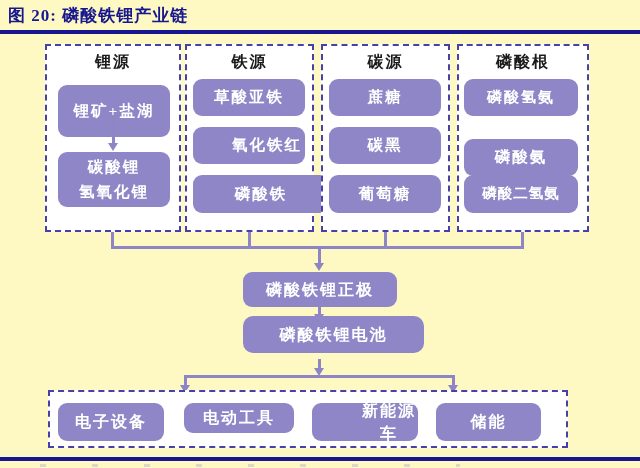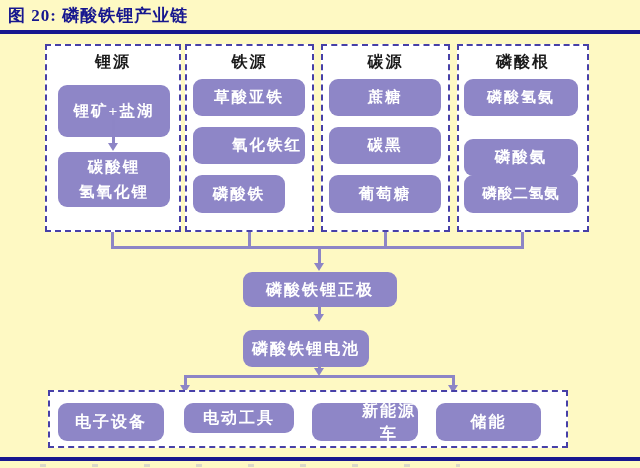--- a/index.html
+++ b/index.html
@@ -58,21 +58,21 @@
   <div class="node two-line" style="left:58px;top:152px;width:112px;height:55px;">
     <span>碳酸锂</span>
     <span>氢氧化锂</span>
   </div>
 
   <div class="dashed-col" style="left:185px;top:44px;width:129px;height:188px;">
     <div class="col-header">铁源</div>
   </div>
   <div class="node" style="left:193px;top:79px;width:112px;height:37px;">草酸亚铁</div>
   <div class="node" style="left:193px;top:127px;width:112px;height:37px;padding-left:36px;">氧化铁红</div>
-  <div class="node" style="left:193px;top:175px;width:92px;height:38px;">磷酸铁</div>
+  <div class="node" style="left:193px;top:175px;width:136px;height:38px;">磷酸铁</div>
 
   <div class="dashed-col" style="left:321px;top:44px;width:129px;height:188px;">
     <div class="col-header">碳源</div>
   </div>
   <div class="node" style="left:329px;top:79px;width:112px;height:37px;">蔗糖</div>
   <div class="node" style="left:329px;top:127px;width:112px;height:37px;">碳黑</div>
   <div class="node" style="left:329px;top:175px;width:112px;height:38px;">葡萄糖</div>
 
   <div class="dashed-col" style="left:457px;top:44px;width:132px;height:188px;">
     <div class="col-header">磷酸根</div>
@@ -87,21 +87,21 @@
   <div class="vline" style="left:521px;top:232px;height:16px;"></div>
   <div class="hline" style="left:111px;top:246px;width:413px;"></div>
   <div class="vline" style="left:318px;top:246px;height:17px;"></div>
   <div class="tri-down" style="left:314px;top:263px;"></div>
 
   <div class="node" style="left:243px;top:272px;width:154px;height:35px;font-size:16px;">磷酸铁锂正极</div>
 
   <div class="vline" style="left:318px;top:307px;height:8px;"></div>
   <div class="tri-down" style="left:314px;top:314px;"></div>
 
-  <div class="node" style="left:243px;top:330px;width:126px;height:37px;font-size:16px;">磷酸铁锂电池</div>
+  <div class="node" style="left:243px;top:316px;width:181px;height:37px;font-size:16px;border-radius:10px;">磷酸铁锂电池</div>
 
   <div class="vline" style="left:318px;top:359px;height:10px;"></div>
   <div class="tri-down" style="left:314px;top:368px;"></div>
   <div class="hline" style="left:184px;top:375px;width:271px;"></div>
   <div class="vline" style="left:184px;top:375px;height:10px;"></div>
   <div class="tri-down" style="left:180px;top:385px;"></div>
   <div class="vline" style="left:452px;top:375px;height:10px;"></div>
   <div class="tri-down" style="left:448px;top:385px;"></div>
 
   <div class="dashed-col" style="left:48px;top:390px;width:520px;height:58px;"></div>

